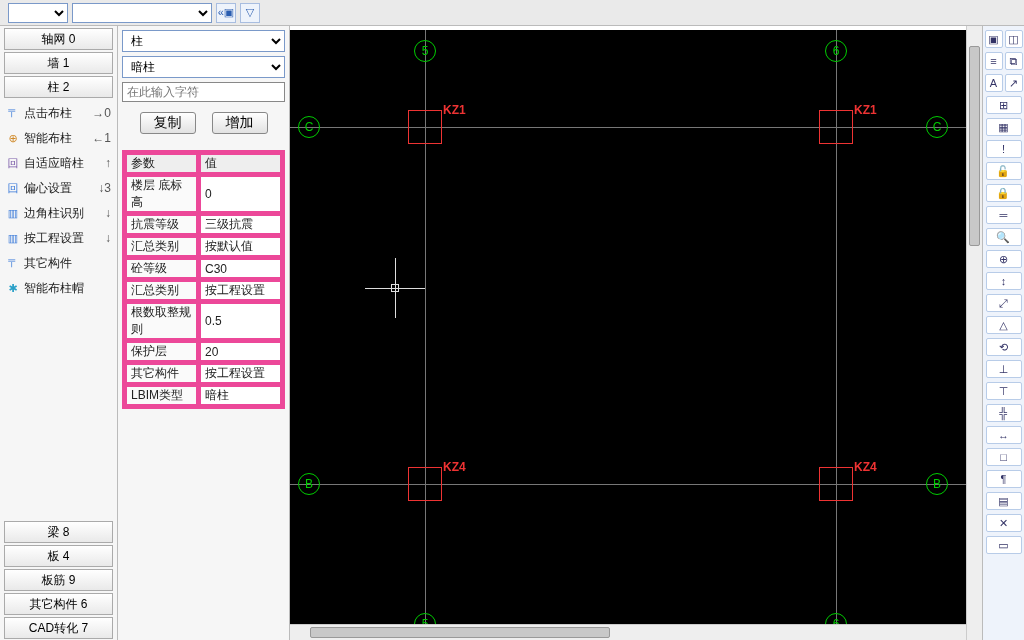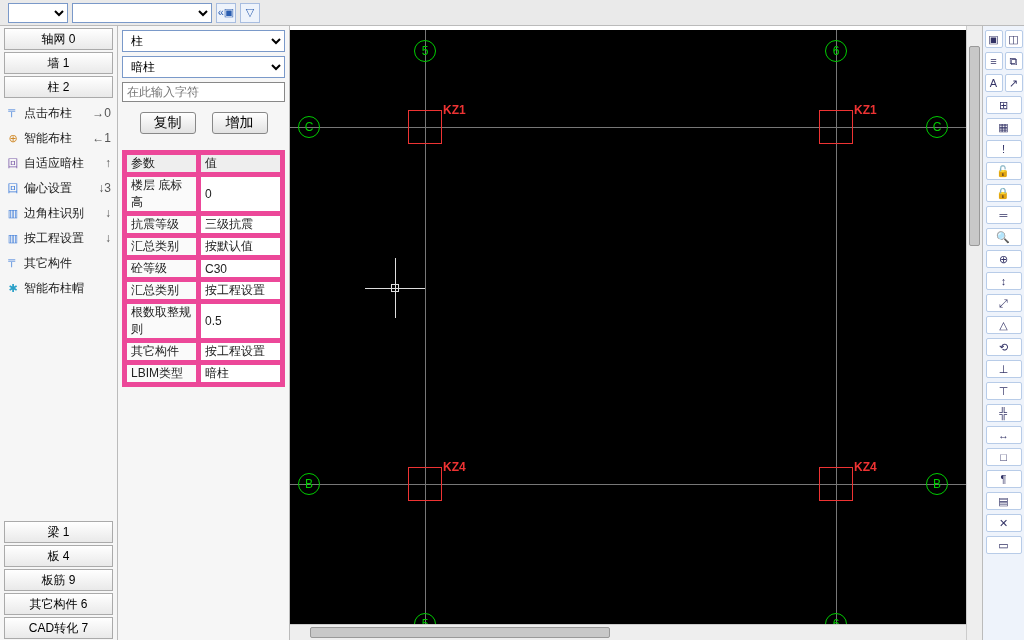--- a/index.html
+++ b/index.html
@@ -101,21 +101,21 @@
           <span style="margin-left: auto; color: rgb(85, 85, 85);"></span>
         </div>
         <div class="left-sub">
           <span class="ic" style="color: rgb(42, 160, 200);">✱</span>
           <span>智能布柱帽</span>
           <span style="margin-left: auto; color: rgb(85, 85, 85);"></span>
         </div>
       </div>
     <div class="left-spacer"></div>
     <div id="left-bot">
-        <div class="left-item">梁  1</div>
+        <div class="left-item">梁  8</div>
         <div class="left-item">板  4</div>
         <div class="left-item">板筋  9</div>
         <div class="left-item">其它构件  6</div>
         <div class="left-item">CAD转化  7</div>
       </div>
   </div>
 
   <div class="panel">
     <select class="dd"><option>柱</option></select>
     <select class="dd"><option>暗柱</option></select>
@@ -148,20 +148,24 @@
             <td class="k">砼等级</td>
             <td class="v">C30</td>
           </tr>
           <tr>
             <td class="k">汇总类别</td>
             <td class="v">按工程设置</td>
           </tr>
           <tr>
             <td class="k">根数取整规则</td>
             <td class="v">0.5</td>
+          </tr>
+          <tr>
+            <td class="k">保护层</td>
+            <td class="v">20</td>
           </tr>
           <tr>
             <td class="k">其它构件</td>
             <td class="v">按工程设置</td>
           </tr>
           <tr>
             <td class="k">LBIM类型</td>
             <td class="v">暗柱</td>
           </tr>
         </tbody>

